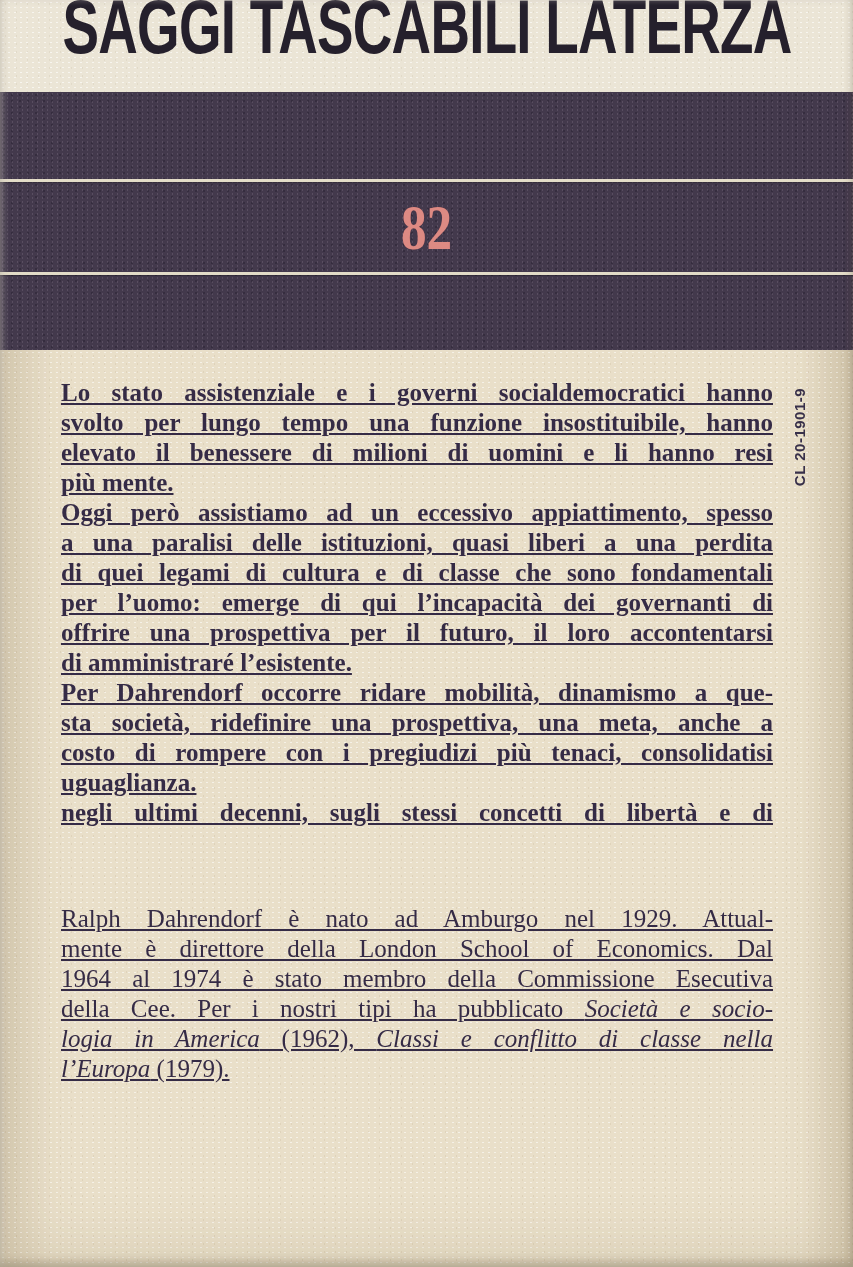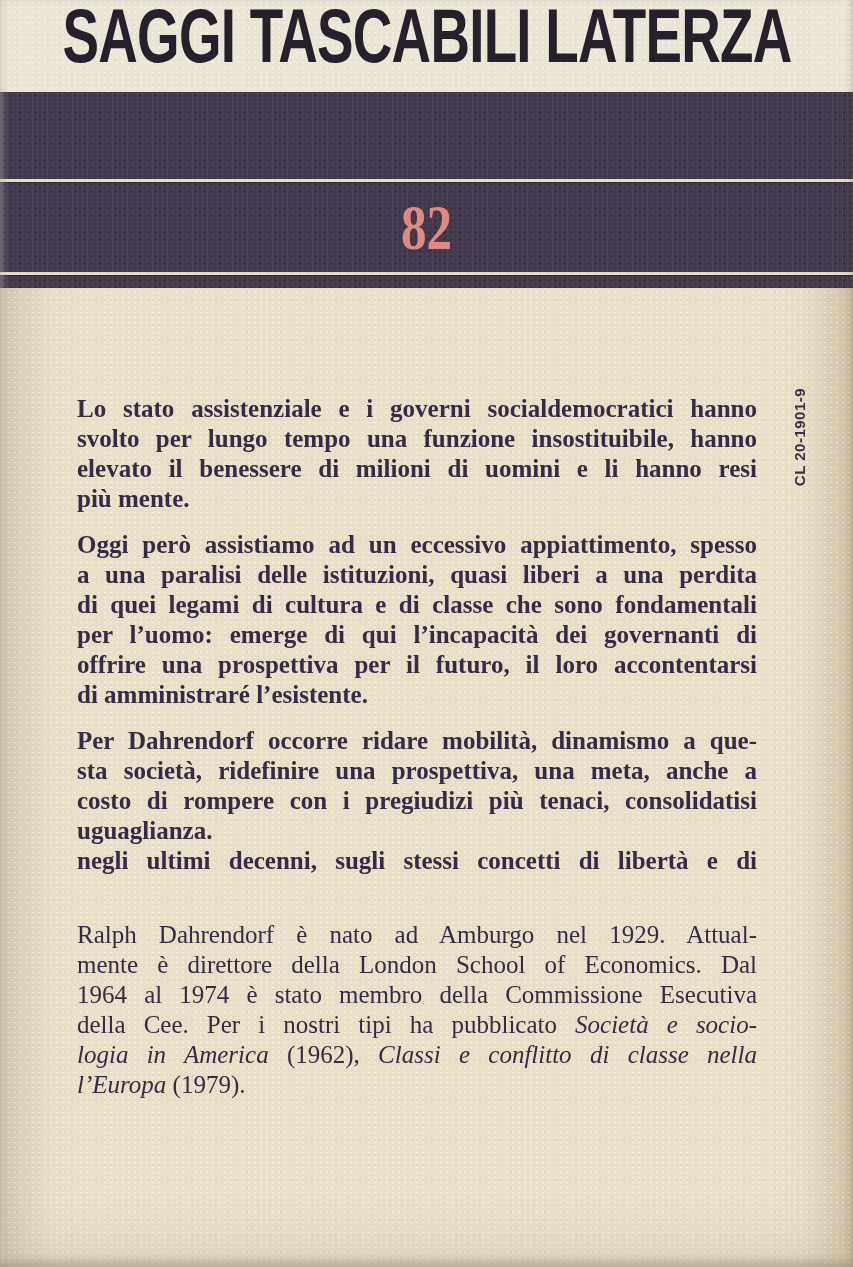--- a/index.html
+++ b/index.html
@@ -31,42 +31,42 @@
   .top-strip {
     position: absolute;
     top: 0; left: 0; right: 0;
     height: 92px;
     background-color: var(--paper-light, #ebe5d6);
     background-image:
       radial-gradient(rgba(255,255,255,0.6) 0.6px, transparent 1.1px),
       radial-gradient(rgba(140,120,85,0.12) 0.6px, transparent 1.2px);
     background-size: 6px 5px, 11px 8px;
     display: flex;
-    align-items: center;
+    align-items: flex-start;
     justify-content: center;
     padding-bottom: 18px;
     box-sizing: border-box;
   }
   .series-title {
     font-family: "Liberation Sans", sans-serif;
     font-weight: 700;
     font-size: 73px;
     line-height: 0.78;
     letter-spacing: -1px;
     color: var(--title-ink, #25202c);
     white-space: nowrap;
     transform: scaleX(0.75) scaleY(1.04);
     transform-origin: center bottom;
   }
 
   
   .band {
     position: absolute;
     top: 92px; left: 0; right: 0;
-    height: 196px;
+    height: 258px;
     background-color: var(--band, #43394c);
     background-image:
       radial-gradient(rgba(205,195,215,0.16) 0.6px, transparent 1.1px),
       radial-gradient(rgba(10,5,20,0.30) 0.7px, transparent 1.3px);
     background-size: 5px 4px, 8px 6px;
   }
   .band .rule {
     position: absolute;
     left: 0; right: 0;
     height: 3px;
@@ -109,21 +109,21 @@
     position: absolute;
     left: 61px;
     width: 712px;
     color: var(--ink, #352b46);
     font-size: 25px;
     line-height: 30px;
   }
   .blurb { top: 378px; font-weight: 700; }
   .bio   { top: 904px; font-weight: 400; }
 
-  .para { margin: 16px; }
+  .para { margin: 0; text-decoration: underline; }
   .line {
     text-align: justify;
     text-align-last: justify;
     white-space: normal;
   }
   .line.last { text-align-last: left; }
   .it { font-style: italic; }
 </style>
 </head>
 <body>

